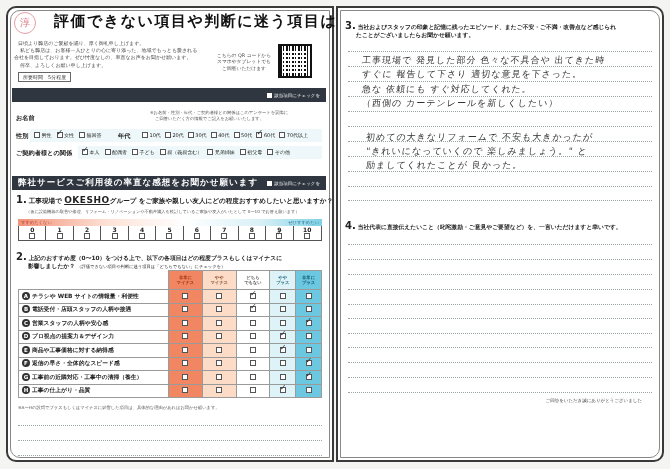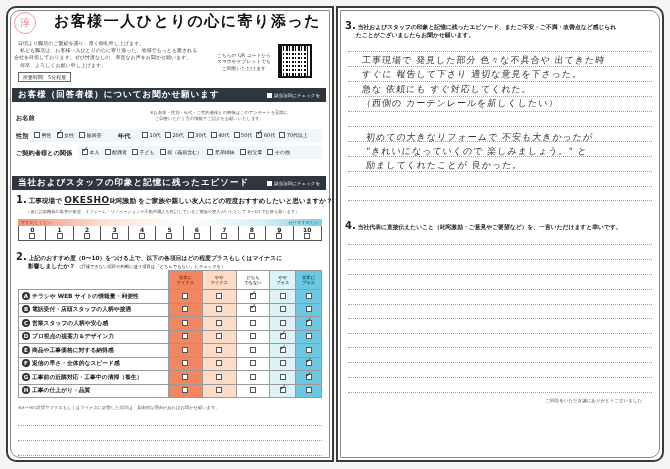--- a/index.html
+++ b/index.html
@@ -63,37 +63,36 @@
 
   
   .answer { position: absolute; font-family: "DejaVu Serif", serif; font-size: 9px; color: #333; letter-spacing: 1px; white-space: nowrap; transform: skewX(-6deg); }
   .thanks { position: absolute; right: 28px; top: 398px; font-size: 4.5px; color: #444; }
 </style>
 </head>
 <body>
 
 <div class="sheet sheet-left"></div>
 <div class="logo">淳</div>
-<div class="title">お客様一人ひとりの心に寄り添った</div>
+<div class="title">評価できない項目や判断に迷う項目は</div>
 <div class="intro">
   <div style="padding-left:4px">日頃より弊店のご愛顧を賜り、厚く御礼申し上げます。</div>
   <div style="padding-left:6px">私ども弊店は、お客様一人ひとりの心に寄り添った、地域でもっとも愛される</div>
   <div>会社を目指しております。ぜひ忖度なしの、率直なお声をお聞かせ願います。</div>
   <div style="padding-left:6px">何卒、よろしくお願い申し上げます。</div>
 </div>
 <div class="duration">所要時間　5分程度</div>
 <div class="qr-text">
   <div>こちらの QR コードから</div>
   <div>スマホやタブレットでも</div>
   <div>ご回答いただけます</div>
 </div>
 <div class="qr"></div>
 
 <div class="sec-bar" style="top:88px">
-  <span>お客様（回答者様）についてお聞かせ願います</span>
   <span class="hint">
       <span class="mini-box"></span>
       <span>該当項目にチェックを</span>
     </span>
 </div>
 <div class="lbl" style="left:16px; top:114px">お名前</div>
 <div class="note" style="left:150px; top:110px">
   <div>※お名前・性別・年代・ご契約者様との関係はこのアンケートを実際に</div>
   <div style="padding-left:5px">ご回答いただく方の情報でご記入をお願いいたします。</div>
 </div>
@@ -173,30 +172,30 @@
       <span class="cb"></span>
       <span>祖父母</span>
     </span>
   <span class="opt">
       <span class="cb"></span>
       <span>その他</span>
     </span>
 </div>
 
 <div class="sec-bar" style="top:176px">
-  <span>当社およびスタッフの印象と記憶に残ったエピソード</span>
+  <span>弊社サービスご利用後の率直な感想をお聞かせ願います</span>
   <span class="hint">
       <span class="mini-box"></span>
       <span>該当項目にチェックを</span>
     </span>
 </div>
 
 <div class="q-title" style="left:16px; top:194px">
   <span class="q-num">1.</span><span>工事現場で</span>
-  <span class="q-brand">OKESHO</span><span>叱咤激励 をご家族や親しい友人にどの程度おすすめしたいと思いますか？</span>
+  <span class="q-brand">OKESHO</span><span>グループ をご家族や親しい友人にどの程度おすすめしたいと思いますか？</span>
 </div>
 <div class="note" style="left:26px; top:209px; font-size:4.2px">（仮に設備機器の取替や修理、リフォーム・リノベーションや不動産購入を検討しているご家族や友人がいたとして 0〜10 でお答え願います）</div>
 
 <div class="scale">
   <div class="scale-head">
     <span>すすめたくない</span>
     <span>ぜひすすめたい</span>
   </div>
   <div class="scale-cells">
     <div class="scale-cell">

